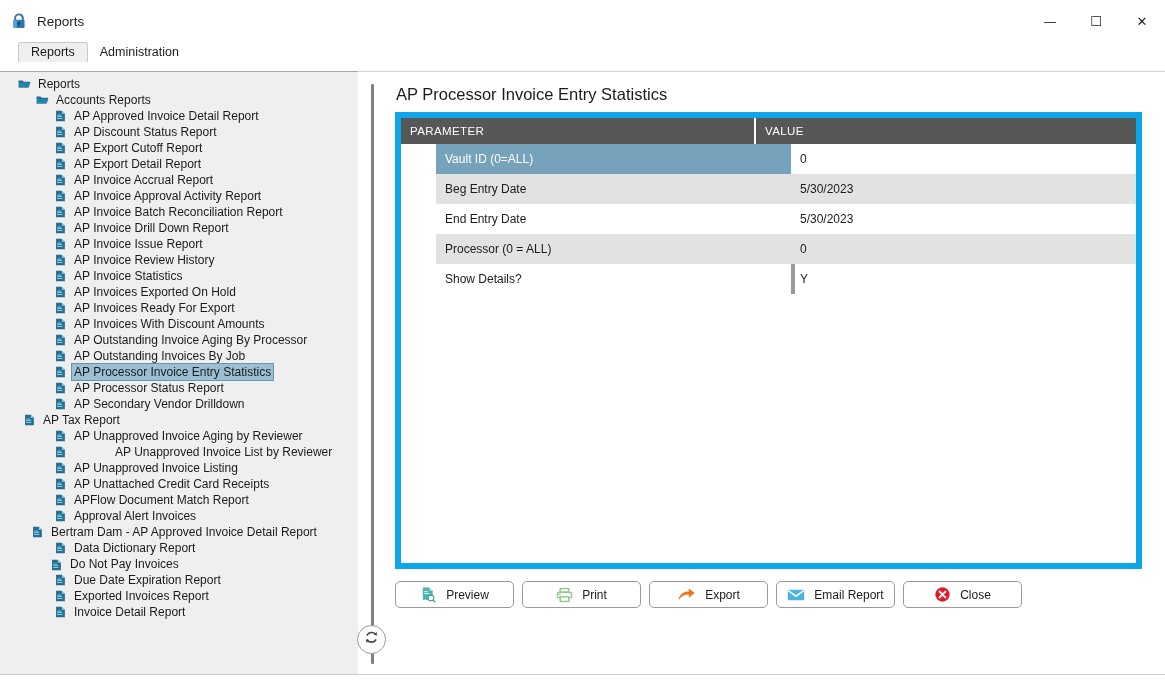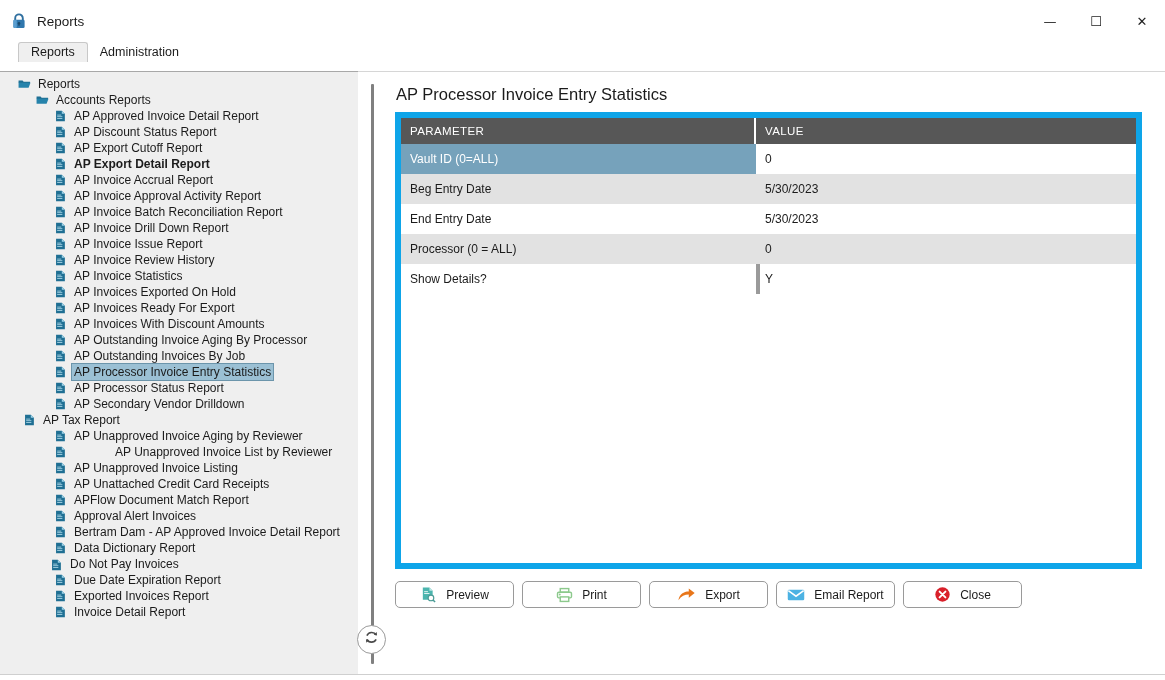--- a/index.html
+++ b/index.html
@@ -118,21 +118,21 @@
   .grid-head{ display:flex; height:26px; }
   .th{
     background:#575757; color:#ffffff;
     font-size:11.5px; letter-spacing:.4px;
     display:flex; align-items:center;
     padding-left:9px;
     cursor:default;
   }
   .th.c1{ width:355px; border-right:2px solid #ffffff; }
   .th.c2{ flex:1; }
-  .grid-row{ display:flex; height:30px; }
+  .grid-row{ display:flex; height:30px;margin-left:35px; }
   .grid-row .td{
     font-size:12px; color:#1b1b1b;
     display:flex; align-items:center;
     padding-left:9px;
     cursor:default;
   }
   .grid-row .td.c1{ width:355px; }
   .grid-row .td.c2{ flex:1; position:relative; }
   .grid-row.alt .td{ background:#e2e2e2; }
   .grid-row.white .td{ background:#ffffff; }
@@ -248,21 +248,21 @@
         <div class="tree-row" style="padding-left: 54px;">
           <span class="ticon"><svg width="13" height="14" viewBox="0 0 14 14">
               <path d="M2.2 1.4h6.2l3.3 3.3v8.0H2.2z" fill="#1f6f93"></path>
               <path d="M8.4 1.4l3.3 3.3H8.4z" fill="#9fd3e8"></path>
               <rect x="3.4" y="5.6" width="4.4" height="0.8" fill="#bfe4f2"></rect>
               <rect x="3.4" y="7.4" width="5.6" height="0.8" fill="#bfe4f2"></rect>
               <rect x="3.4" y="9.2" width="5.6" height="0.8" fill="#bfe4f2"></rect>
             </svg></span>
           <span class="lbl">AP Export Cutoff Report</span>
         </div>
-        <div class="tree-row" style="padding-left: 54px; font-weight: bold;">
+        <div class="tree-row" style="padding-left: 54px;">
           <span class="ticon"><svg width="13" height="14" viewBox="0 0 14 14">
               <path d="M2.2 1.4h6.2l3.3 3.3v8.0H2.2z" fill="#1f6f93"></path>
               <path d="M8.4 1.4l3.3 3.3H8.4z" fill="#9fd3e8"></path>
               <rect x="3.4" y="5.6" width="4.4" height="0.8" fill="#bfe4f2"></rect>
               <rect x="3.4" y="7.4" width="5.6" height="0.8" fill="#bfe4f2"></rect>
               <rect x="3.4" y="9.2" width="5.6" height="0.8" fill="#bfe4f2"></rect>
             </svg></span>
           <span class="lbl">AP Export Detail Report</span>
         </div>
         <div class="tree-row" style="padding-left: 54px;">
@@ -478,21 +478,21 @@
         <div class="tree-row" style="padding-left: 54px;">
           <span class="ticon"><svg width="13" height="14" viewBox="0 0 14 14">
               <path d="M2.2 1.4h6.2l3.3 3.3v8.0H2.2z" fill="#1f6f93"></path>
               <path d="M8.4 1.4l3.3 3.3H8.4z" fill="#9fd3e8"></path>
               <rect x="3.4" y="5.6" width="4.4" height="0.8" fill="#bfe4f2"></rect>
               <rect x="3.4" y="7.4" width="5.6" height="0.8" fill="#bfe4f2"></rect>
               <rect x="3.4" y="9.2" width="5.6" height="0.8" fill="#bfe4f2"></rect>
             </svg></span>
           <span class="lbl">Approval Alert Invoices</span>
         </div>
-        <div class="tree-row" style="padding-left: 54px;">
+        <div class="tree-row" style="padding-left: 31px;">
           <span class="ticon"><svg width="13" height="14" viewBox="0 0 14 14">
               <path d="M2.2 1.4h6.2l3.3 3.3v8.0H2.2z" fill="#1f6f93"></path>
               <path d="M8.4 1.4l3.3 3.3H8.4z" fill="#9fd3e8"></path>
               <rect x="3.4" y="5.6" width="4.4" height="0.8" fill="#bfe4f2"></rect>
               <rect x="3.4" y="7.4" width="5.6" height="0.8" fill="#bfe4f2"></rect>
               <rect x="3.4" y="9.2" width="5.6" height="0.8" fill="#bfe4f2"></rect>
             </svg></span>
           <span class="lbl">Bertram Dam - AP Approved Invoice Detail Report</span>
         </div>
         <div class="tree-row" style="padding-left: 54px;">

